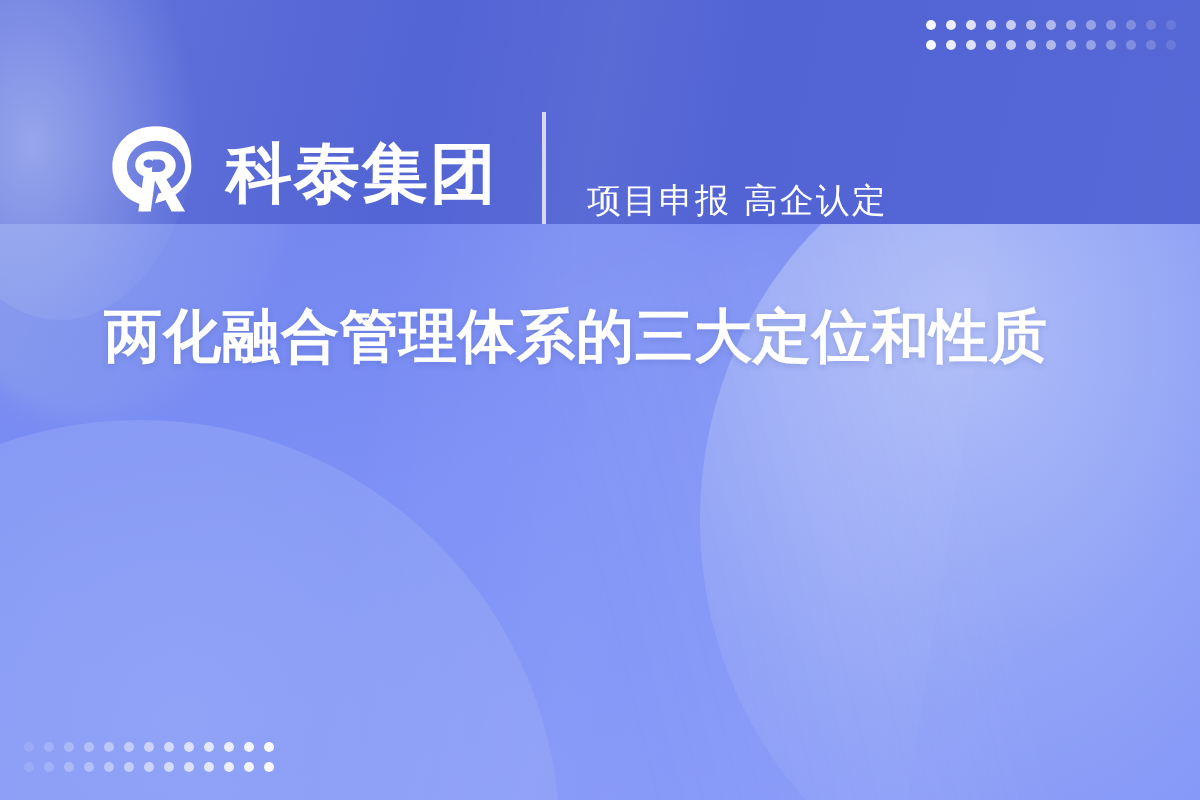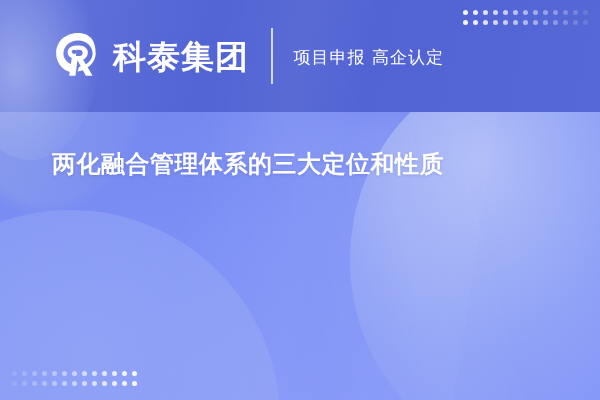--- a/index.html
+++ b/index.html
@@ -77,21 +77,21 @@
     width: 150px; height: 200px; transform: rotate(10deg);
     background: linear-gradient(90deg, rgba(255,255,255,0) 0%, rgba(255,255,255,.045) 55%, rgba(255,255,255,0) 100%);
   }
 
   
   .header-inner {
     position: absolute;
     left: 0; top: 0;
     width: 496px; height: 112px;
     display: flex;
-    align-items: center;
+    align-items: flex-end;
   }
   .brand {
     display: flex;
     align-items: center;
     margin-left: 52px;
   }
   .logo-mark { width: 52px; height: 52px; display: block; }
   .brand-name {
     color: #ffffff;
     font-size: 33px;
@@ -132,21 +132,21 @@
   .dots-top-right { right: 12px; top: 10px; }
   .dots-bottom-left { left: 12px; bottom: 14px; }
 
   
   .title {
     position: absolute;
     left: 52px;
     top: 148px;
     width: 500px;
     color: #ffffff;
-    font-size: 24px;
+    font-size: 29px;
     font-weight: bold;
     line-height: 1.38;
     letter-spacing: 0.5px;
     text-shadow: 0 1px 3px rgba(40,55,140,.18);
   }
 </style>
 </head>
 <body>
 
 <div id="banner">

